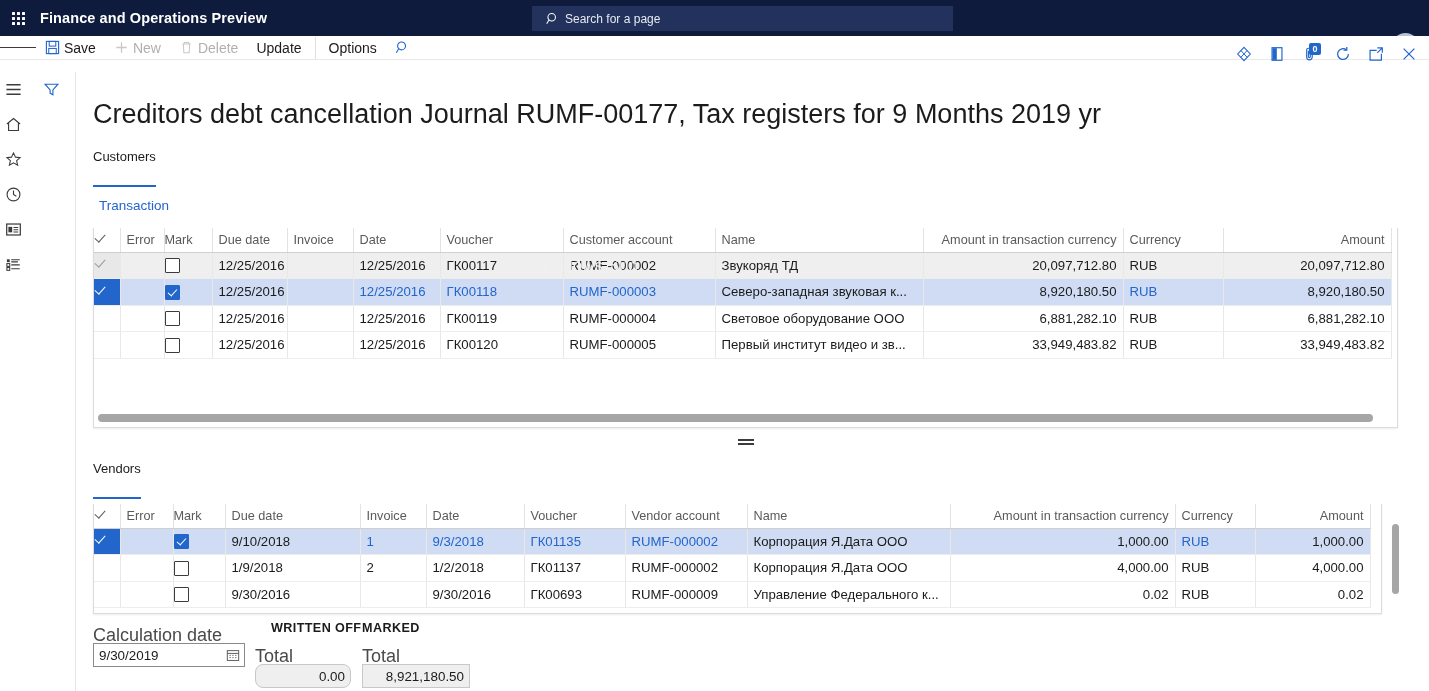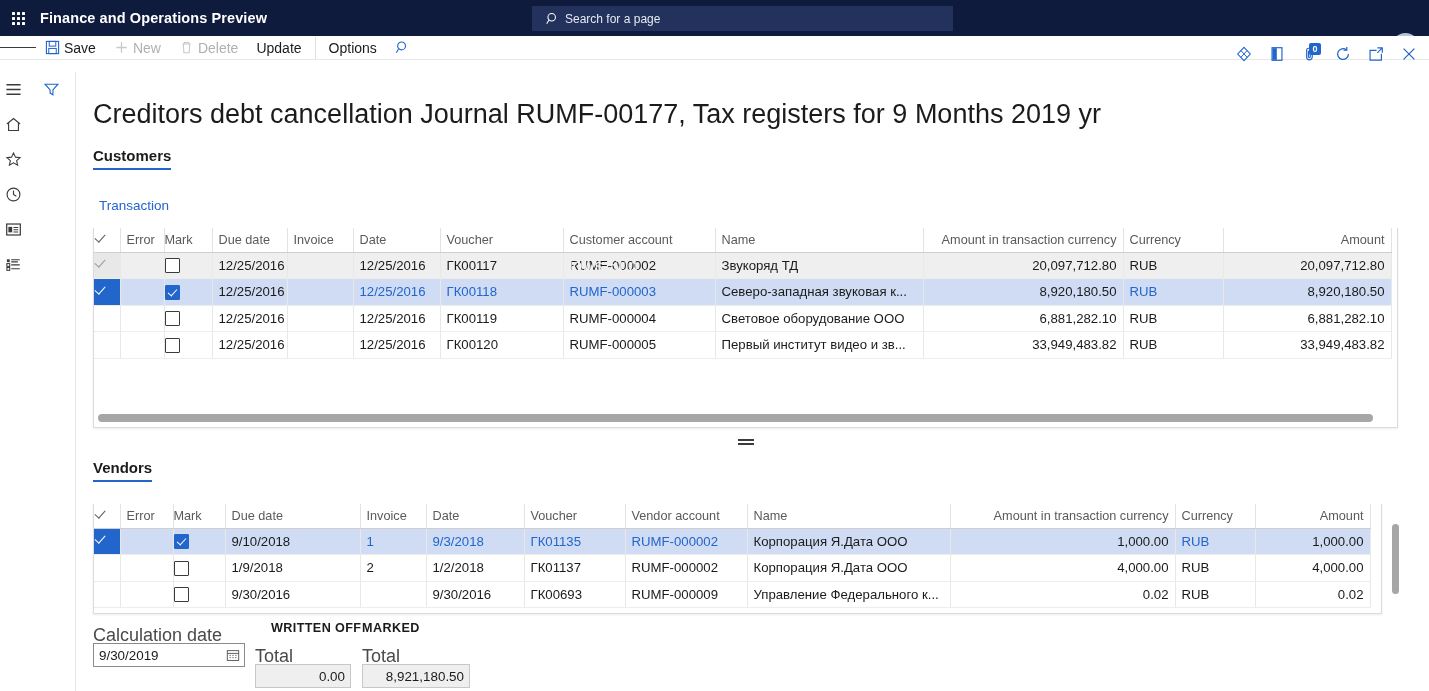--- a/index.html
+++ b/index.html
@@ -94,22 +94,22 @@
   .content {
     position: absolute; left: 76px; top: 72px; width: 1353px; height: 619px;
     background: #ffffff; overflow: hidden;
   }
   .page-title {
     position: absolute; left: 17px; top: 27px; font-size: 27px; color: #1b1b1b; white-space: nowrap;
   }
 
   .tabstrip { position: absolute; left: 17px; top: 75px; }
   .tabitem {
-    display: inline-block; font-size: 15px; color: #1b1b1b; padding-bottom: 4px;
-    border-bottom: 2.5px solid #2266cc; cursor: pointer; font-weight: bold;
+    display: inline-block; font-size: 13px; color: #1b1b1b; padding-bottom: 21px;
+    border-bottom: 2.5px solid #2266cc; cursor: pointer;
   }
 
   .sectionlink {
     position: absolute; left: 23px; top: 126px; font-size: 13.5px; color: #2266cc; cursor: pointer;
   }
 
   
   .grid-wrap {
     position: absolute; background: #ffffff;
     border: 1px solid #dcdcdc; border-top: none;
@@ -614,21 +614,21 @@
       <svg width="14" height="14" viewBox="0 0 16 16">
         <rect x="1.5" y="3" width="13" height="11.2" fill="none" stroke="#5a5a5a" stroke-width="1.1"></rect>
         <path d="M1.5 6.2h13" stroke="#5a5a5a" stroke-width="1.1"></path>
         <path d="M4 8.4h1.6M7.2 8.4h1.6M10.4 8.4H12M4 11h1.6M7.2 11h1.6M10.4 11H12" stroke="#5a5a5a" stroke-width="1"></path>
       </svg>
     </span>
   </div>
 
   <div class="foot-caps" style="left:179px; top:549px;margin-left:16px;">WRITTEN OFF</div>
   <div class="foot-label" style="left:179px; top:574px;">Total</div>
-  <div class="inputbox totbox" style="left:179px; top:592px; width:96px;">
+  <div class="inputbox totbox" style="left:179px; top:592px; width:96px;border-radius:8px;">
     <span>0.00</span>
   </div>
 
   <div class="foot-caps" style="left:286px; top:549px;">MARKED</div>
   <div class="foot-label" style="left:286px; top:574px;">Total</div>
   <div class="inputbox totbox" style="left:286px; top:592px; width:108px;">
     <span>8,921,180.50</span>
   </div>
 
 </div>

